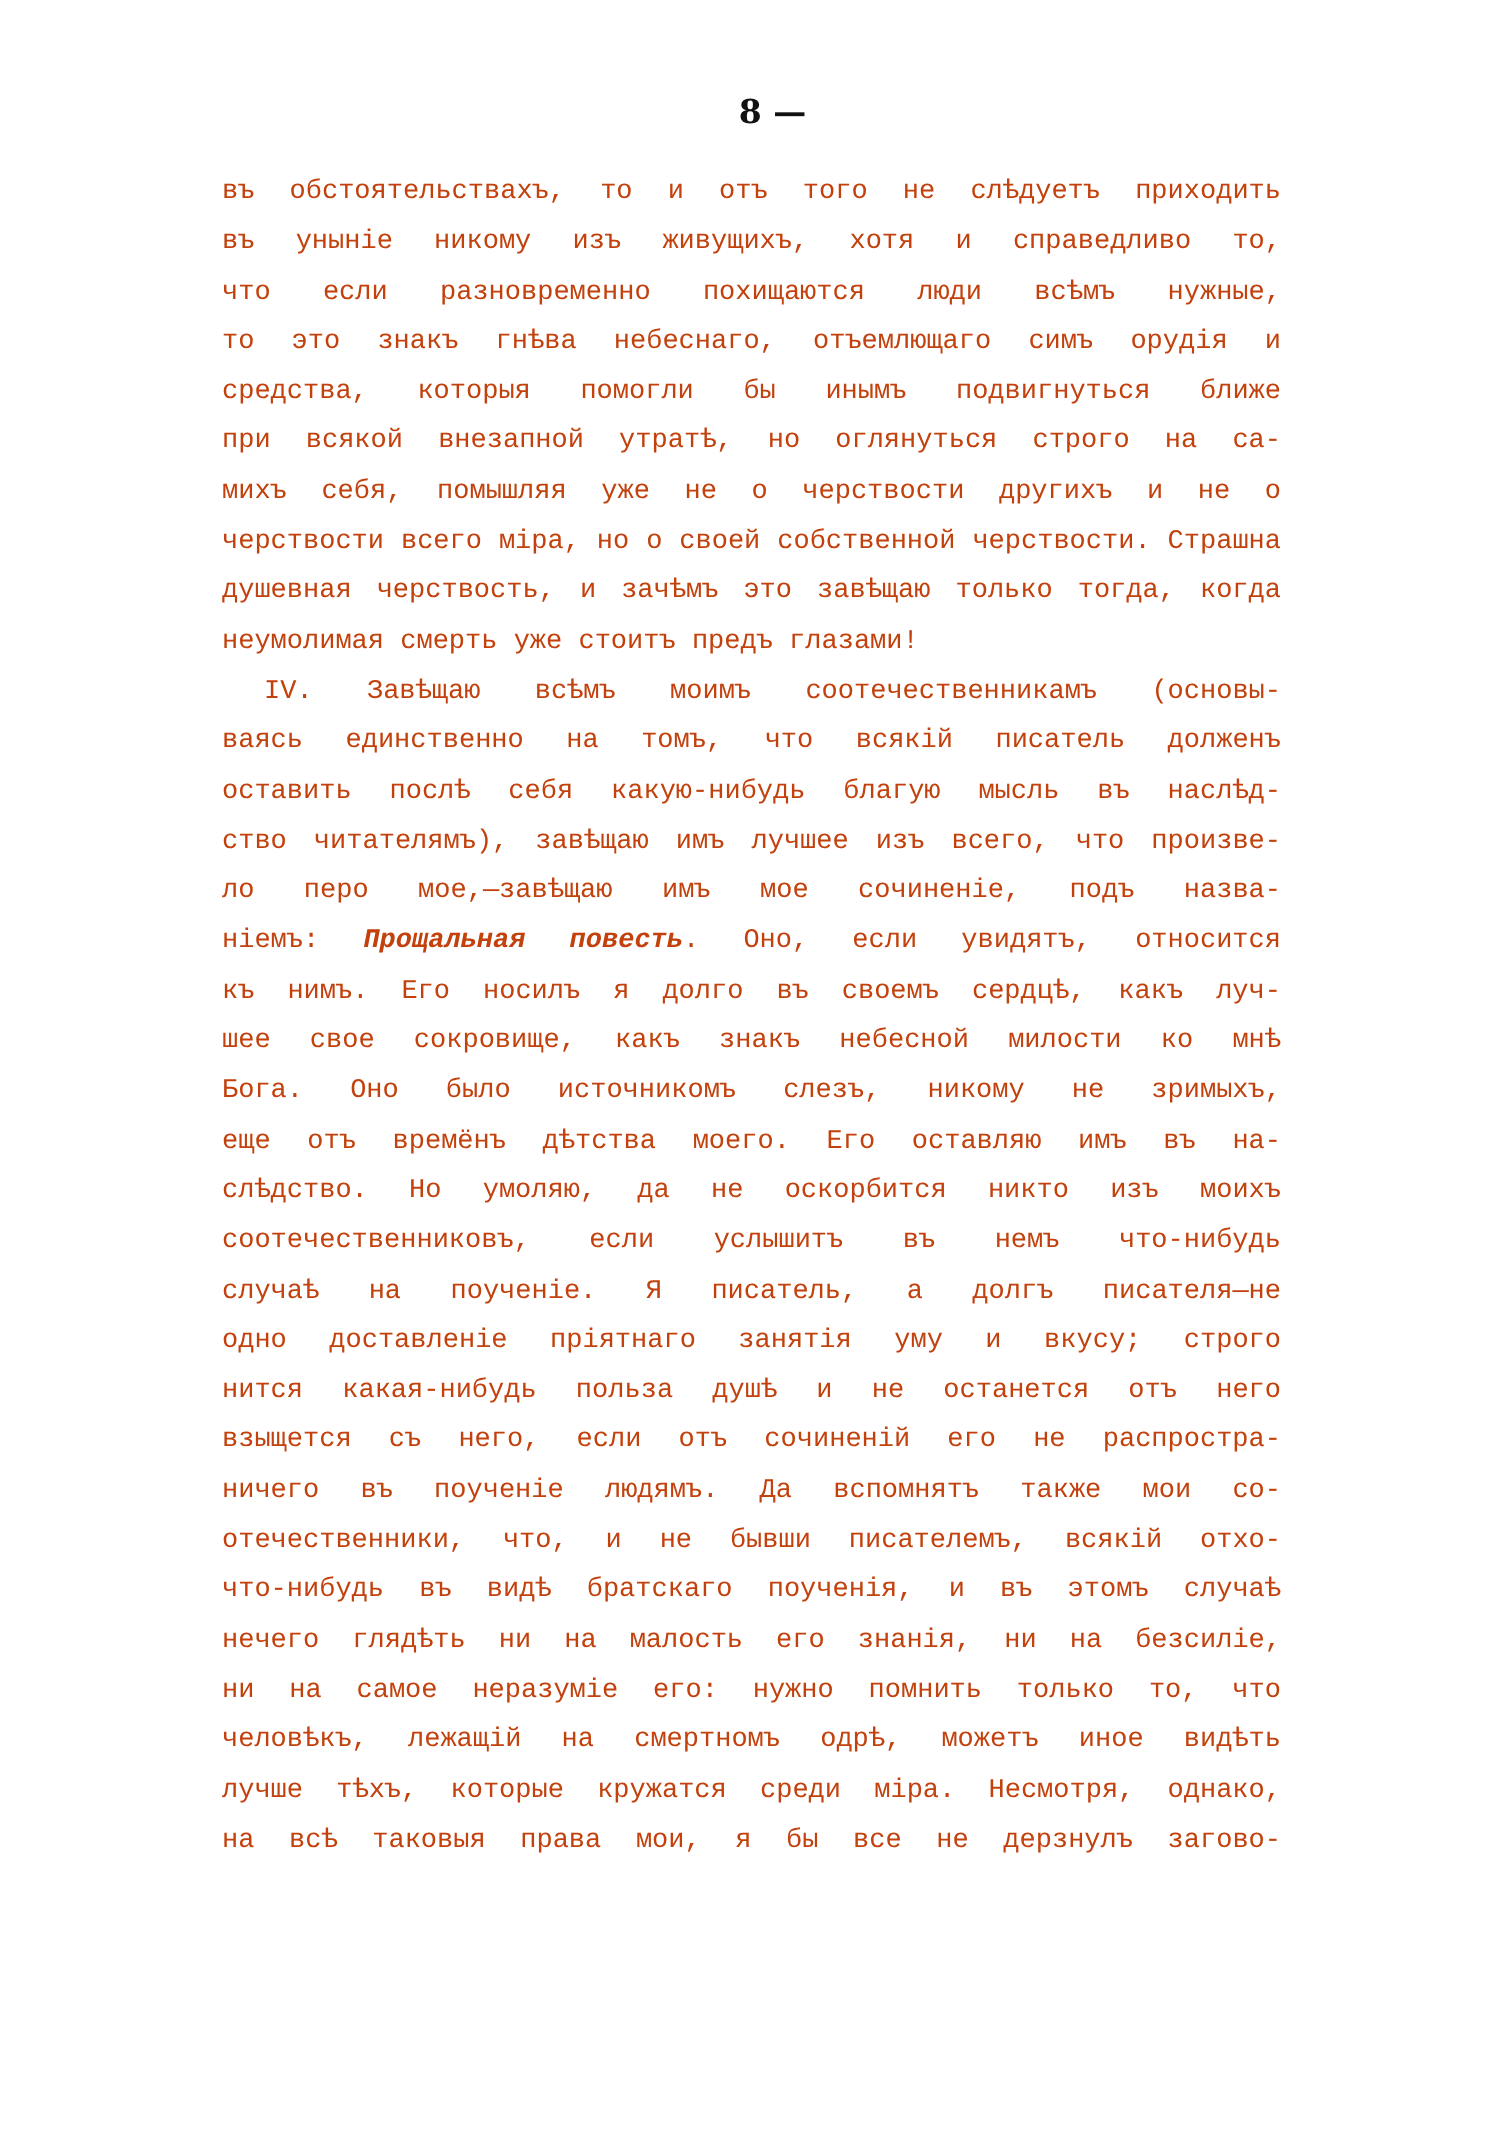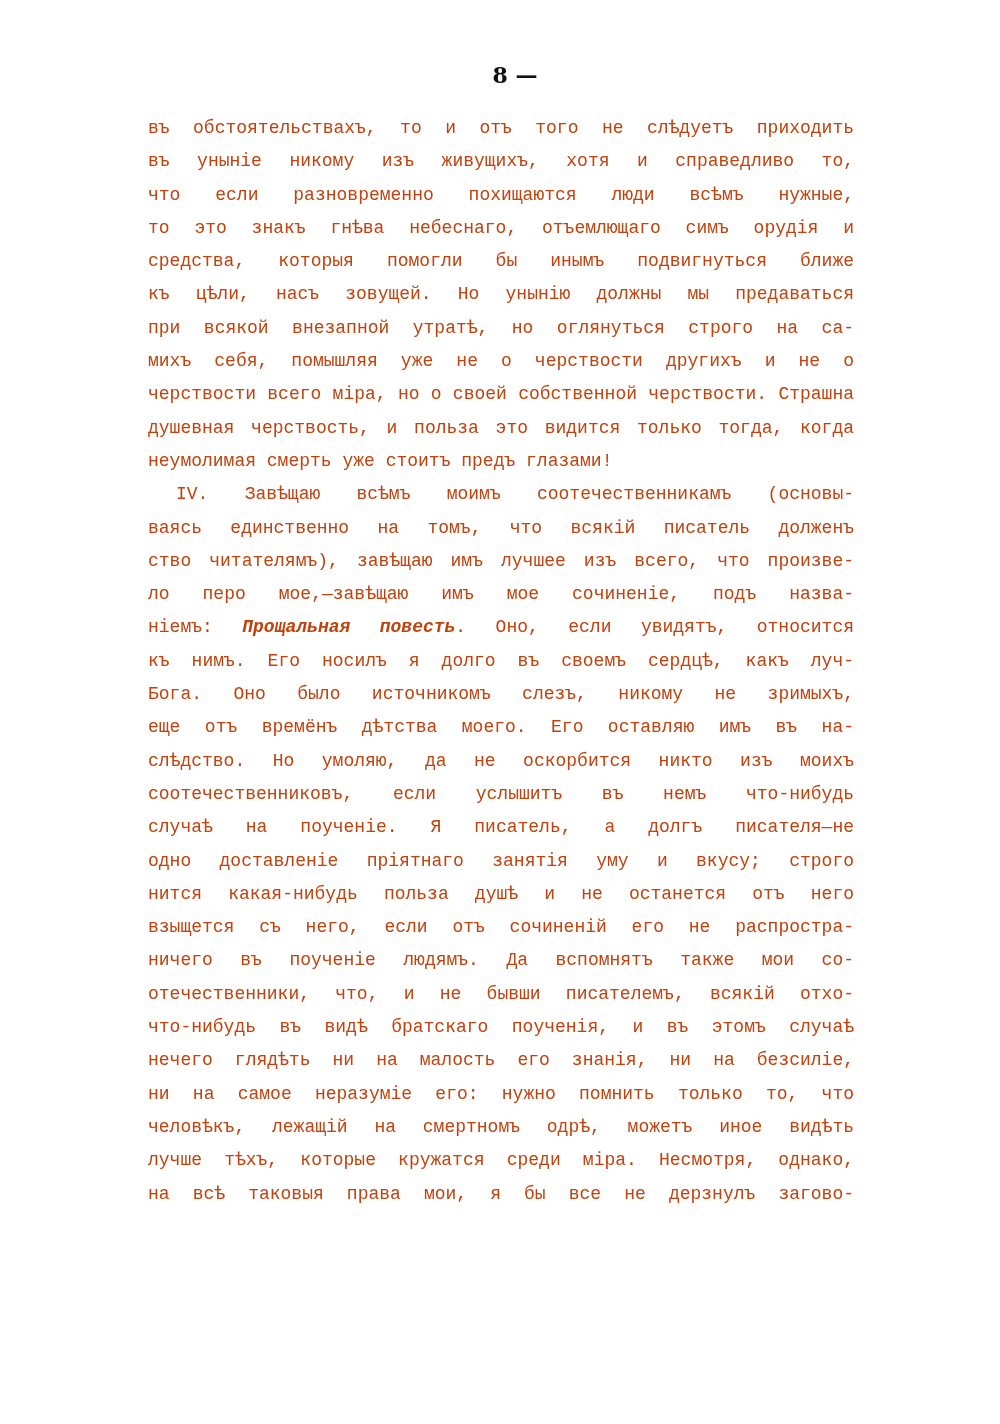--- a/index.html
+++ b/index.html
@@ -26,32 +26,33 @@
 <body>
 
 <div class="page-number">8 —</div>
 
 <div class="body-text">
   <div class="line">въ обстоятельствахъ, то и отъ того не слѣдуетъ приходить</div>
   <div class="line">въ уныніе никому изъ живущихъ, хотя и справедливо то,</div>
   <div class="line">что если разновременно похищаются люди всѣмъ нужные,</div>
   <div class="line">то это знакъ гнѣва небеснаго, отъемлющаго симъ орудія и</div>
   <div class="line">средства, которыя помогли бы инымъ подвигнуться ближе</div>
-  <div class="line">къ цѣли, насъ зовущей. Но унынію должны мы предаваться</div>
   <div class="line">при всякой внезапной утратѣ, но оглянуться строго на са-</div>
   <div class="line">михъ себя, помышляя уже не о черствости другихъ и не о</div>
   <div class="line">черствости всего міра, но о своей собственной черствости. Страшна</div>
-  <div class="line">душевная черствость, и польза это видится только тогда, когда</div>
+  <div class="line">душевная черствость, и зачѣмъ это завѣщаю только тогда, когда</div>
   <div class="line last">неумолимая смерть уже стоитъ предъ глазами!</div>
   <div class="line indent">IV. Завѣщаю всѣмъ моимъ соотечественникамъ (основы-</div>
   <div class="line">ваясь единственно на томъ, что всякій писатель долженъ</div>
+  <div class="line">оставить послѣ себя какую-нибудь благую мысль въ наслѣд-</div>
   <div class="line">ство читателямъ), завѣщаю имъ лучшее изъ всего, что произве-</div>
   <div class="line">ло перо мое,—завѣщаю имъ мое сочиненіе, подъ назва-</div>
   <div class="line"><span>ніемъ: </span><span class="italic">Прощальная повесть</span><span>. Оно, если увидятъ, относится</span></div>
   <div class="line">къ нимъ. Его носилъ я долго въ своемъ сердцѣ, какъ луч-</div>
+  <div class="line">шее свое сокровище, какъ знакъ небесной милости ко мнѣ</div>
   <div class="line">Бога. Оно было источникомъ слезъ, никому не зримыхъ,</div>
   <div class="line">еще отъ времёнъ дѣтства моего. Его оставляю имъ въ на-</div>
   <div class="line">слѣдство. Но умоляю, да не оскорбится никто изъ моихъ</div>
   <div class="line">соотечественниковъ, если услышитъ въ немъ что-нибудь</div>
   <div class="line">случаѣ на поученіе. Я писатель, а долгъ писателя—не</div>
   <div class="line">одно доставленіе пріятнаго занятія уму и вкусу; строго</div>
   <div class="line">нится какая-нибудь польза душѣ и не останется отъ него</div>
   <div class="line">взыщется съ него, если отъ сочиненій его не распростра-</div>
   <div class="line">ничего въ поученіе людямъ. Да вспомнятъ также мои со-</div>
   <div class="line">отечественники, что, и не бывши писателемъ, всякій отхо-</div>

